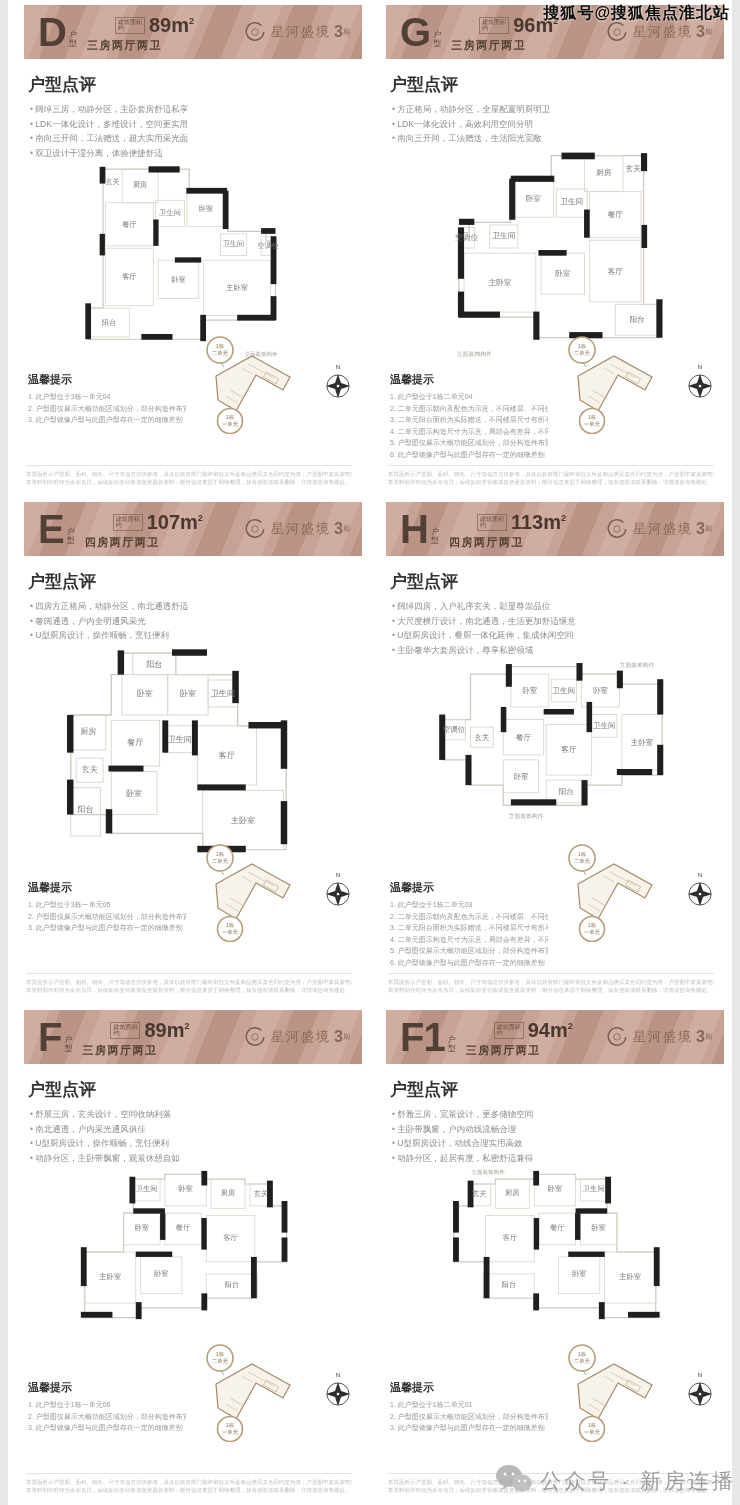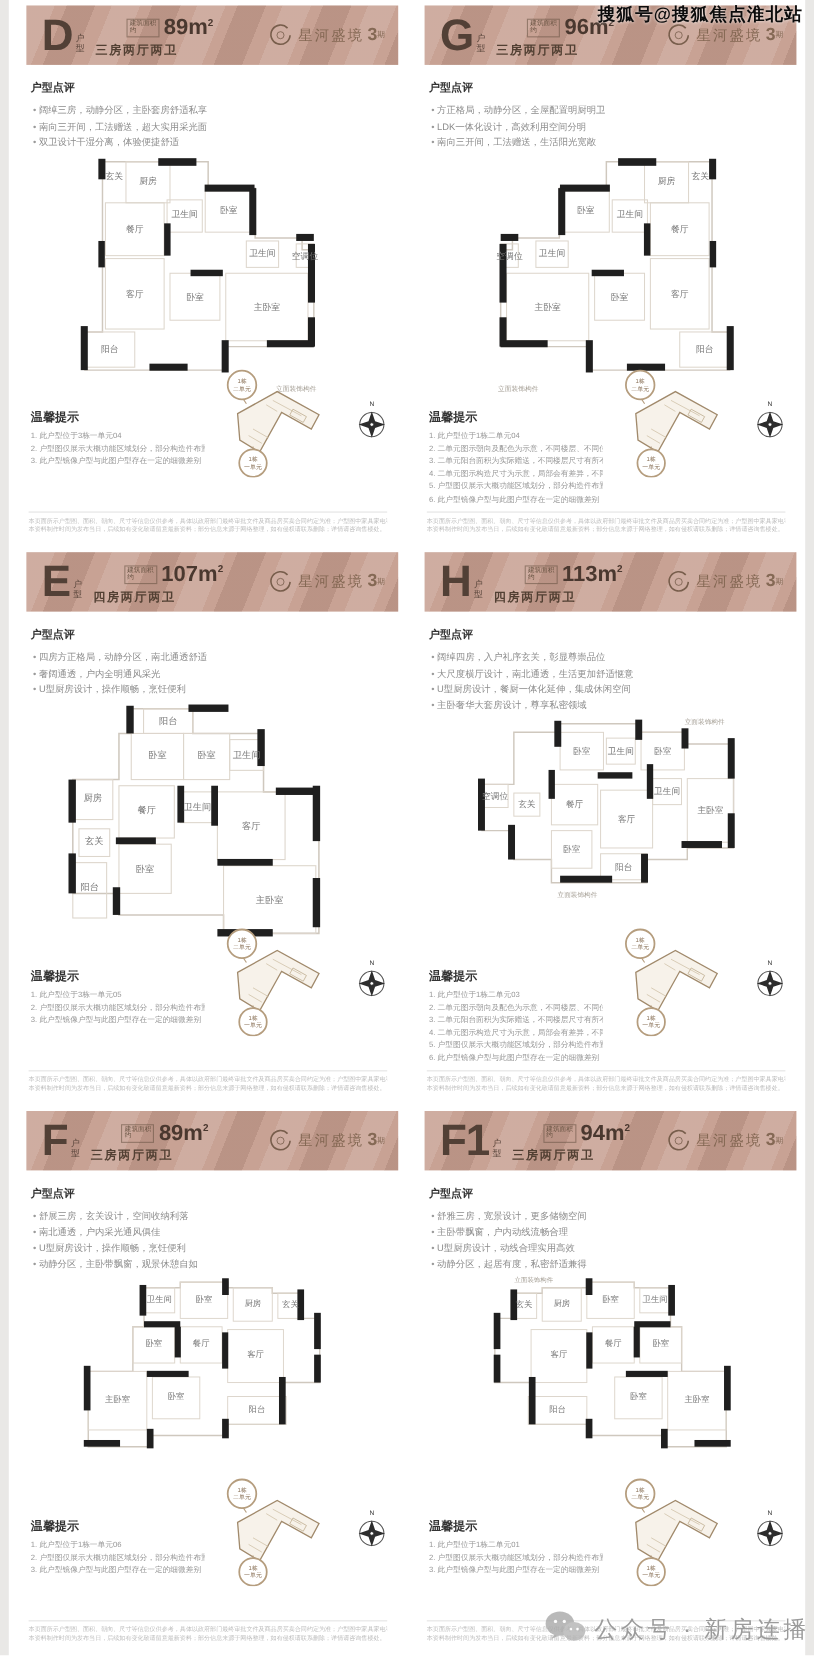--- a/index.html
+++ b/index.html
@@ -21,21 +21,21 @@
   .areatag{display:flex;flex-direction:column;font-size:6px;line-height:6.5px;color:#64503f;border:0.5px solid rgba(100,80,63,.55);padding:1px 2px;margin-right:4px;}
   .area{font-size:20px;font-weight:bold;color:#4a382f;}
   .area sup{font-size:9px;}
   .config{font-size:11px;color:#524033;letter-spacing:1.5px;margin-top:1px;font-weight:bold;}
   .logo{margin-left:auto;display:flex;align-items:center;color:#7d624d;opacity:.9;}
   .logo .ring{width:22px;height:22px;margin-right:5px;}
   .bname{font-size:13px;letter-spacing:2px;}
   .bphase{font-size:16px;font-weight:bold;margin-left:3px;}
   .bsup{font-size:7px;}
   
-  .review h3{font-size:10px;margin:14px 0 6px 12px;color:#333;}
+  .review h3{font-size:17px;margin:14px 0 6px 12px;color:#333;}
   .review ul{margin:0 0 0 14px;padding:0;list-style:none;}
   .review li{font-size:8.5px;color:#8c8c8c;line-height:14.5px;white-space:nowrap;overflow:hidden;}
   .review li::before{content:"•  ";color:#9a9a9a;}
   
   .plan{flex:1;min-height:150px;padding:2px 4px;}
   .plan-svg{width:96%;height:100%;display:block;margin:0 auto;}
   
   .bottomrow{display:flex;align-items:flex-start;min-height:92px;}
   .tips{flex:1;padding-left:12px;min-width:0;}
   .tips h4{font-size:11px;margin:2px 0 4px;color:#333;}
@@ -88,20 +88,21 @@
         </svg>
         <span class="bname">星河盛境</span>
         <span class="bphase">3</span>
         <sup class="bsup">期</sup>
       </div>
     </div>
     <div class="review">
       <h3>户型点评</h3>
       <ul>
           <li>阔绰三房，动静分区，主卧套房舒适私享</li>
+          <li>LDK一体化设计，多维设计，空间更实用</li>
           <li>南向三开间，工法赠送，超大实用采光面</li>
           <li>双卫设计干湿分离，体验便捷舒适</li>
         </ul>
     </div>
     <div class="plan">
         <svg viewBox="0 0 100 86" class="plan-svg">
           <g>
             <polygon points="14,3 50,3 50,12 66,12 66,29 82,29 82,33 86,33 86,66 56,66 56,74 8,74 8,61 14,61" fill="none" stroke="#cfc8be" stroke-width="0.5"></polygon>
             <rect x="22" y="3" width="15" height="14" fill="none" stroke="#ddd6cc" stroke-width="0.35"></rect>
             <rect x="36" y="16" width="12" height="11" fill="none" stroke="#ddd6cc" stroke-width="0.35"></rect>

